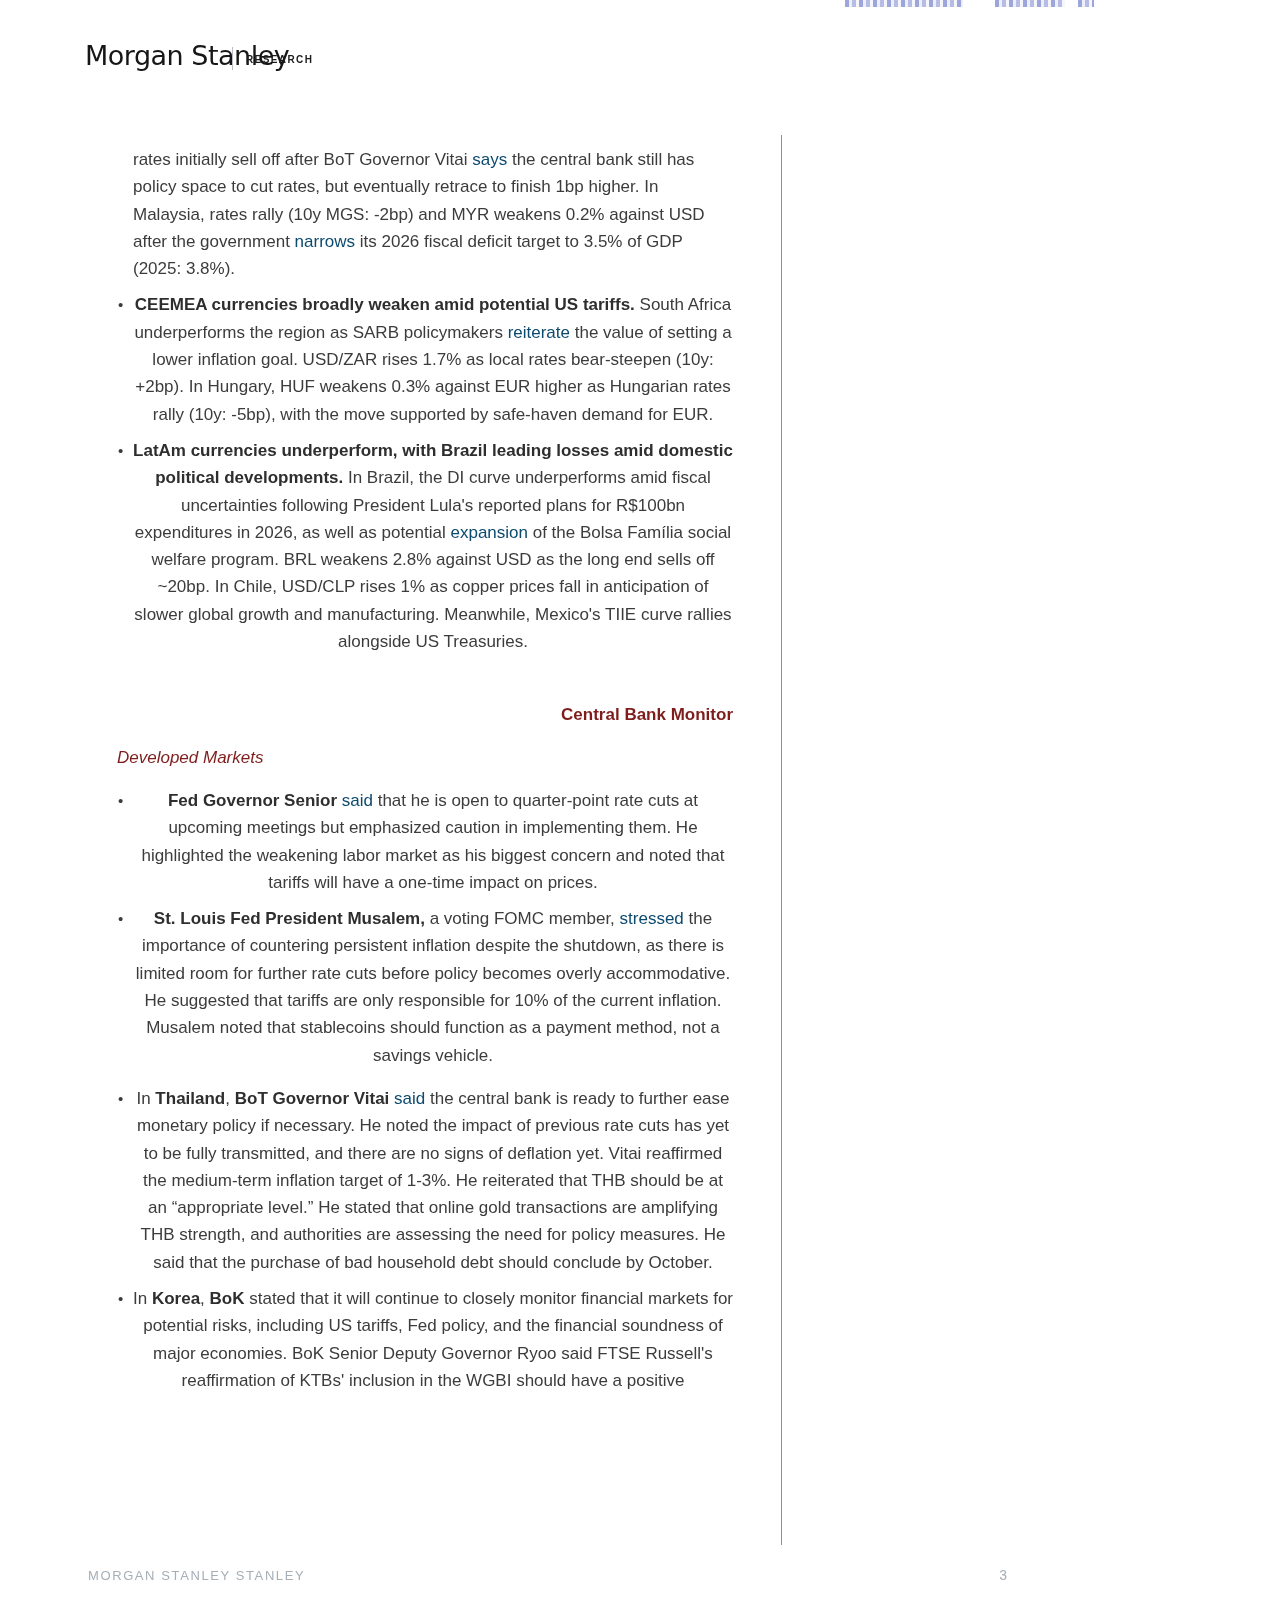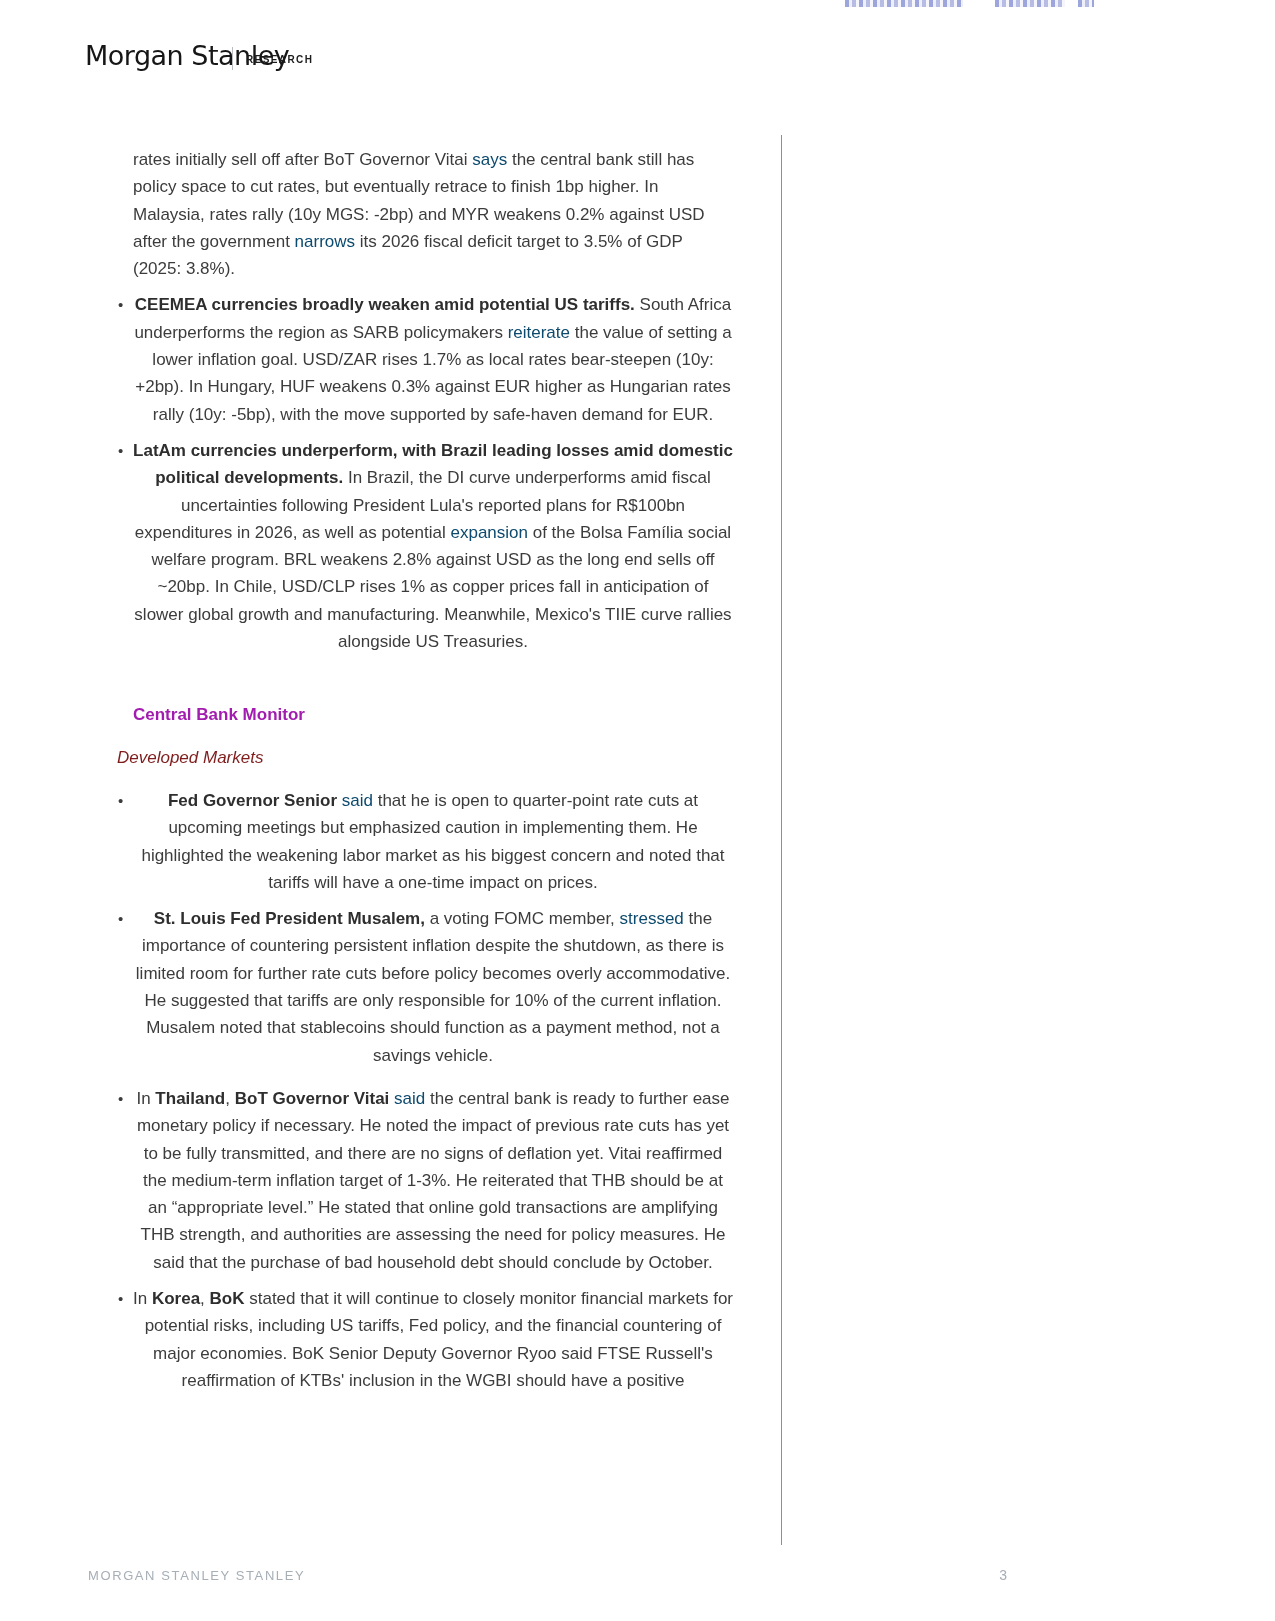--- a/index.html
+++ b/index.html
@@ -59,22 +59,23 @@
   .content li{position:relative;padding-left:16px;margin-top:9px;}
   .content li:first-child{margin-top:0;}
   .content li::before{
     content:"\2022";
     position:absolute;left:1px;top:0;
     font-size:15px;color:#3c3c3c;
   }
   .content strong{color:#2e2e2e;}
   a.lnk{color:#0c4a6e;text-decoration:none;cursor:pointer;}
   h3.section{
-    font-size:17px;line-height:27.3px;font-weight:bold;color:#a21caf;
-    margin:46px 0 0 16px;
+    font-size:17px;line-height:27.3px;font-weight:bold;color:#7f1d1d;
+    margin:46px 0 0 0;
+    text-align:right;
   }
   h4.sub{
     font-size:17px;line-height:27.3px;font-weight:normal;font-style:italic;color:#7f1d1d;
     margin:15px 0 0 0;
   }
   h4.sub.em{margin-top:40px;}
   ul.after-sub{margin-top:16px;}
 
   
   .footer-left{
@@ -116,21 +117,21 @@
     <h4 class="sub">Developed Markets</h4>
 
     <ul class="after-sub">
         <li><strong>Fed Governor Senior</strong><span> </span><a class="lnk" href="#">said</a><span> that he is open to quarter-point rate cuts at upcoming meetings but emphasized caution in implementing them. He highlighted the weakening labor market as his biggest concern and noted that tariffs will have a one-time impact on prices.</span></li>
         <li><strong>St. Louis Fed President Musalem,</strong><span> a voting FOMC member, </span><a class="lnk" href="#">stressed</a><span> the importance of countering persistent inflation despite the shutdown, as there is limited room for further rate cuts before policy becomes overly accommodative. He suggested that tariffs are only responsible for 10% of the current inflation. Musalem noted that stablecoins should function as a payment method, not a savings vehicle.</span></li>
       </ul>
 
 
     <ul class="after-sub">
         <li><span>In </span><strong>Thailand</strong><span>, </span><strong>BoT Governor Vitai</strong><span> </span><a class="lnk" href="#">said</a><span> the central bank is ready to further ease monetary policy if necessary. He noted the impact of previous rate cuts has yet to be fully transmitted, and there are no signs of deflation yet. Vitai reaffirmed the medium-term inflation target of 1-3%. He reiterated that THB should be at an “appropriate level.” He stated that online gold transactions are amplifying THB strength, and authorities are assessing the need for policy measures. He said that the purchase of bad household debt should conclude by October.</span></li>
-        <li><span>In </span><strong>Korea</strong><span>, </span><strong>BoK</strong><span> stated that it will continue to closely monitor financial markets for potential risks, including US tariffs, Fed policy, and the financial countering of major economies. BoK Senior Deputy Governor Ryoo said FTSE Russell's reaffirmation of KTBs' inclusion in the WGBI should have a positive</span></li>
+        <li><span>In </span><strong>Korea</strong><span>, </span><strong>BoK</strong><span> stated that it will continue to closely monitor financial markets for potential risks, including US tariffs, Fed policy, and the financial soundness of major economies. BoK Senior Deputy Governor Ryoo said FTSE Russell's reaffirmation of KTBs' inclusion in the WGBI should have a positive</span></li>
       </ul>
 
   </div>
 
   <div class="footer-left">MORGAN STANLEY STANLEY</div>
   <div class="footer-page">3</div>
 
 </div>
 
 </body></html>

